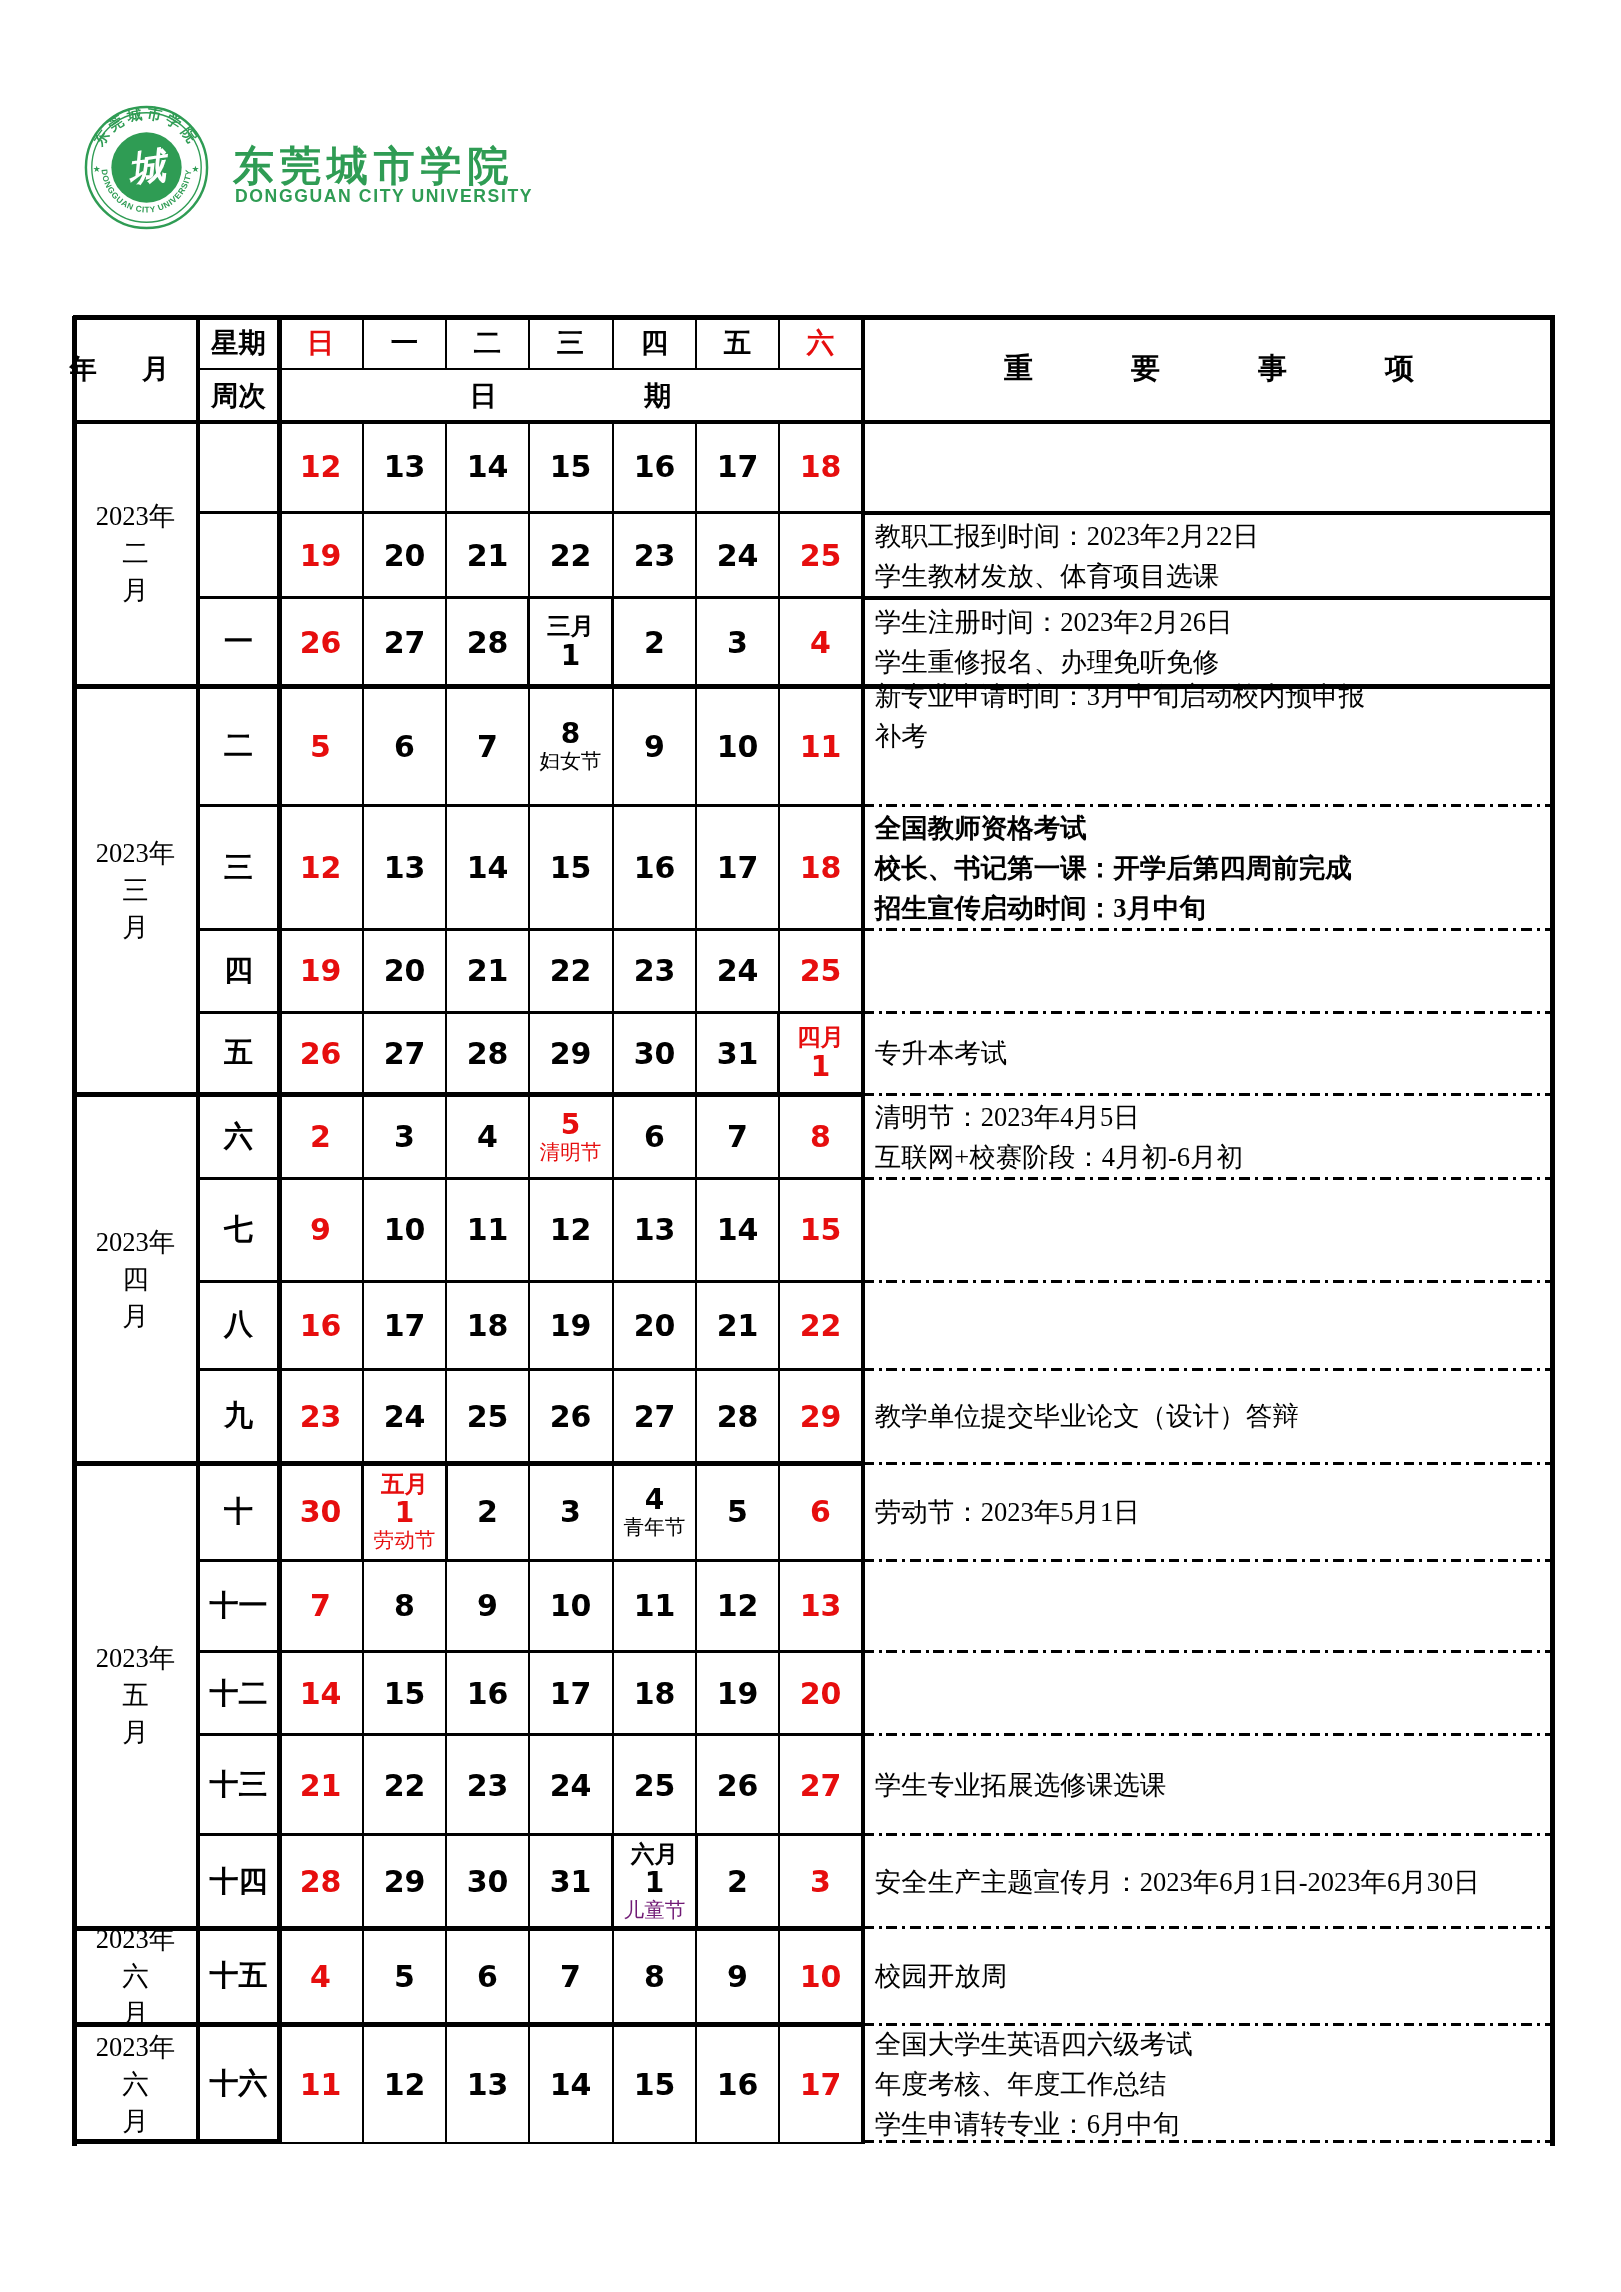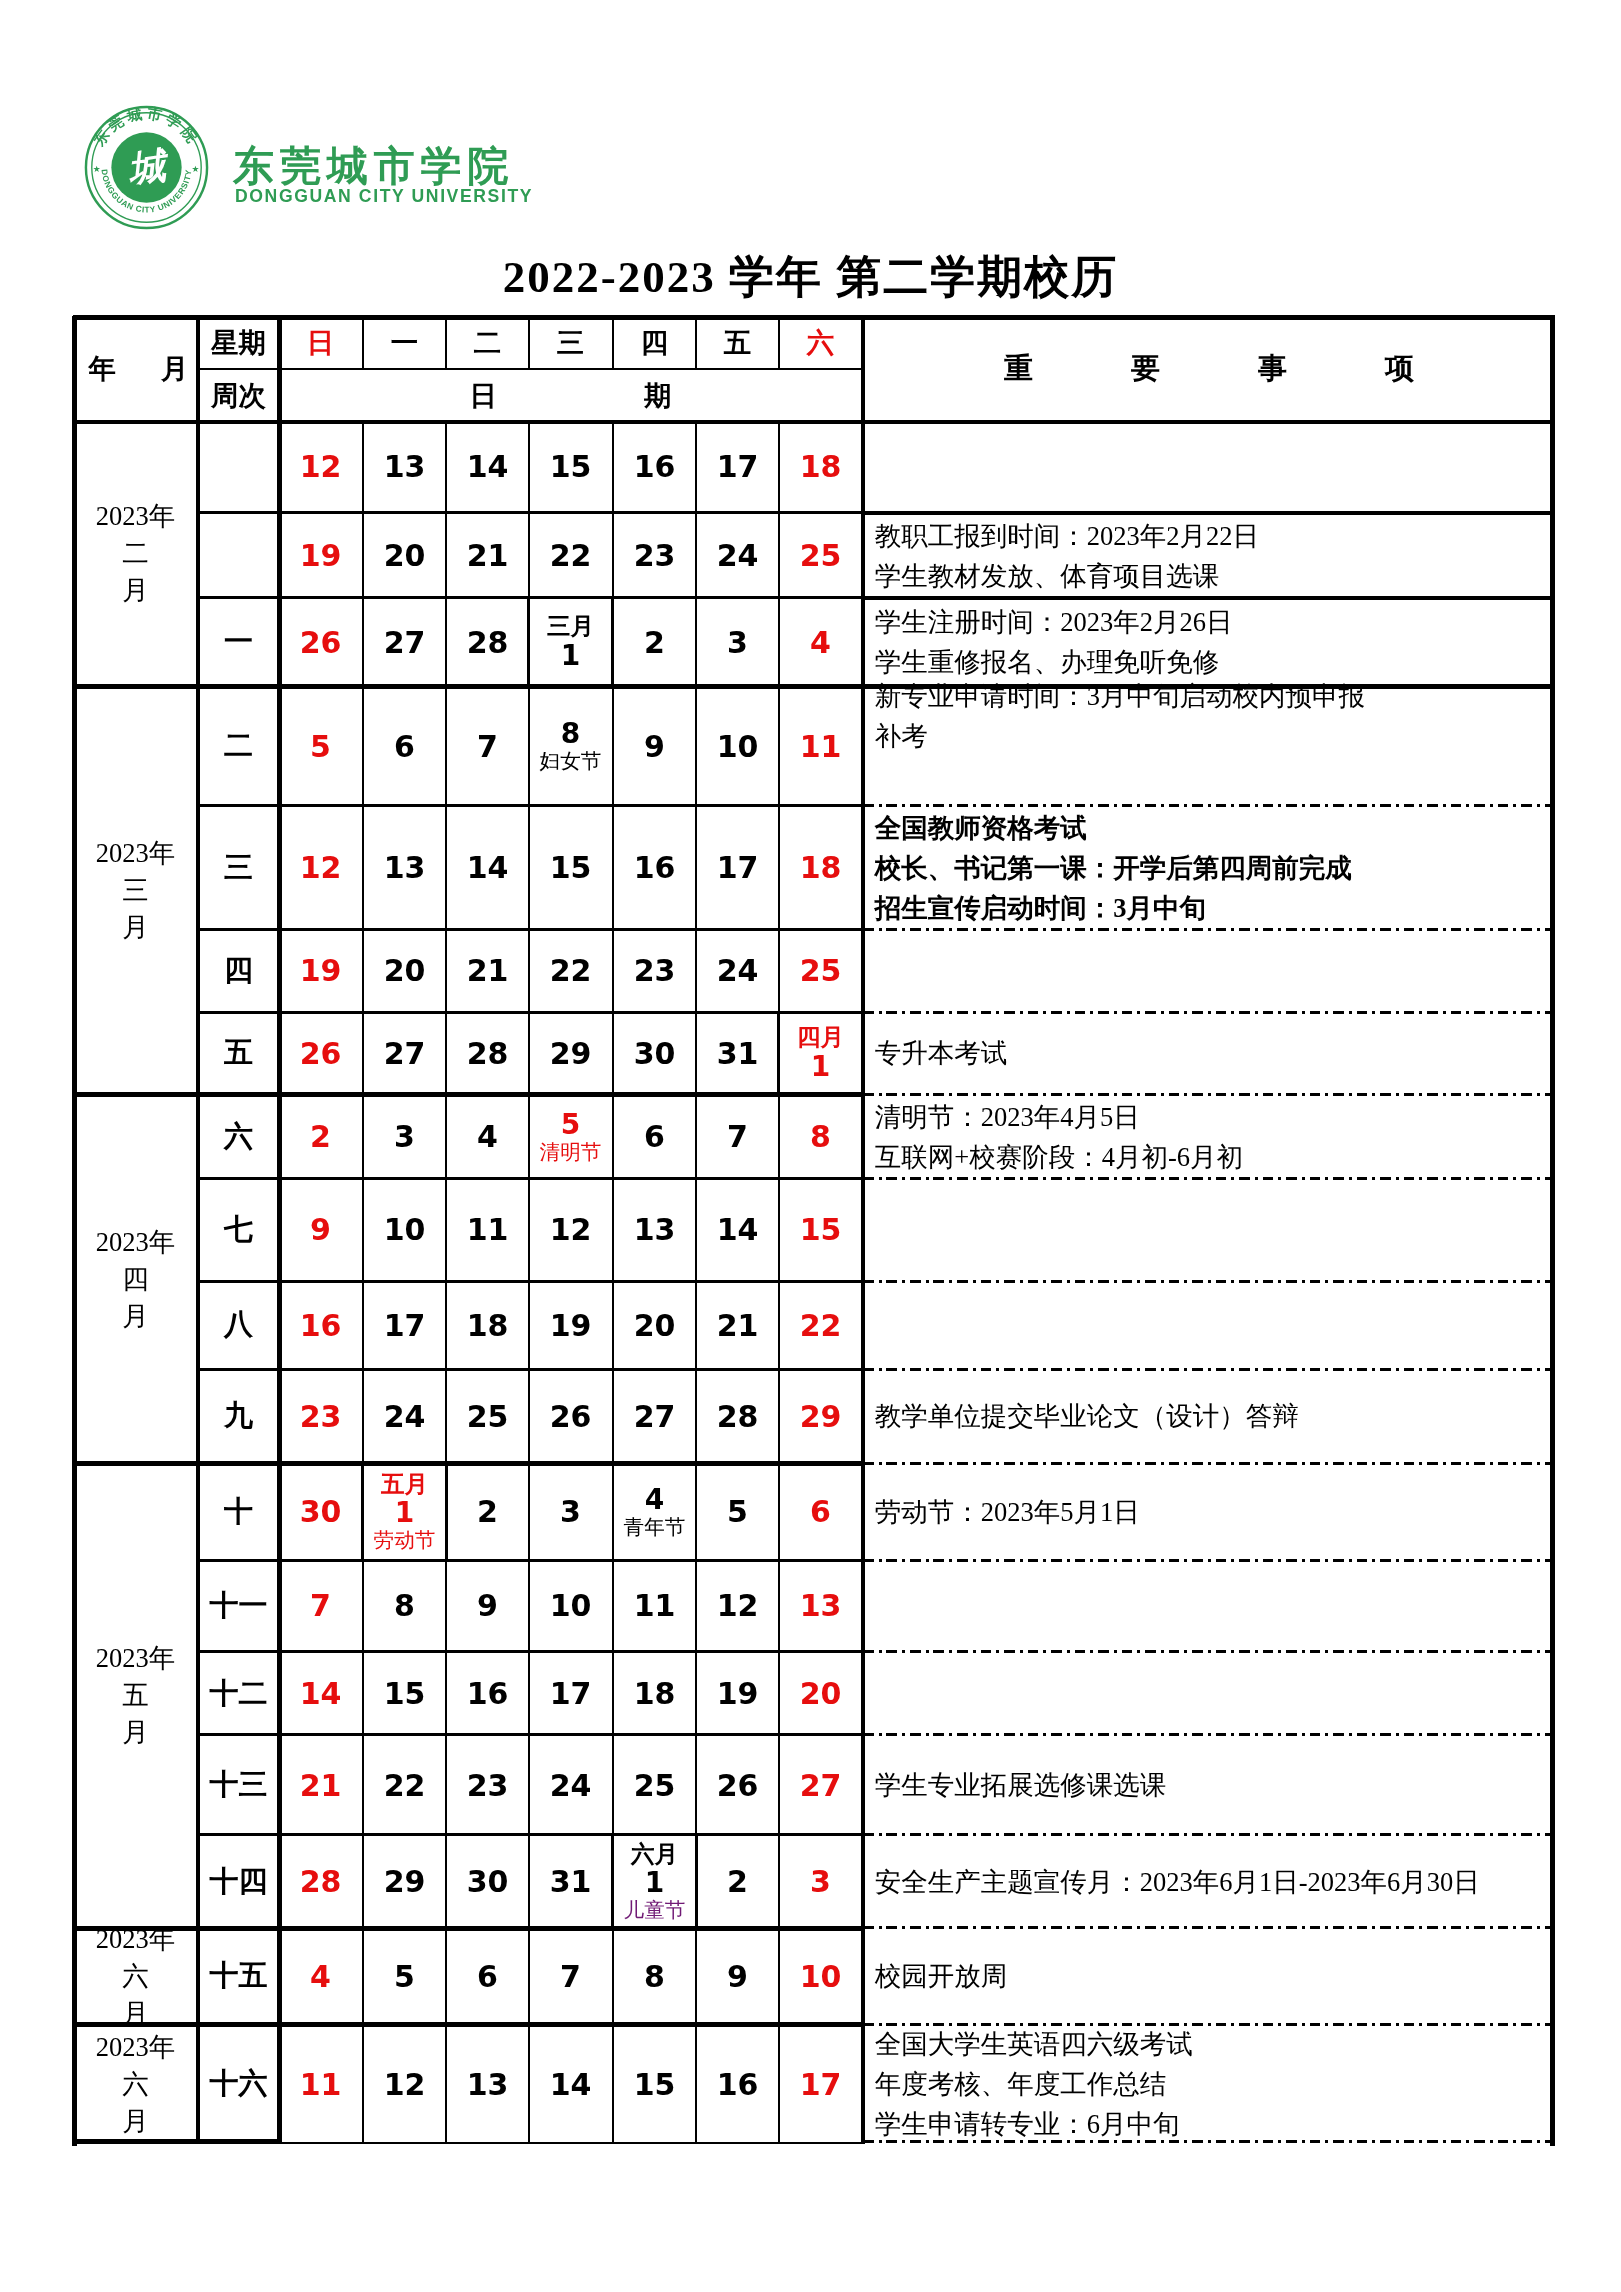--- a/index.html
+++ b/index.html
@@ -88,21 +88,20 @@
       <textPath href="#arcBot" startOffset="50%" text-anchor="middle">DONGGUAN CITY UNIVERSITY</textPath>
     </text>
     <text x="10" y="70" font-size="9" fill="#2f9c54">★</text>
     <text x="111" y="70" font-size="9" fill="#2f9c54">★</text>
     <text x="65" y="78" font-size="38" font-style="italic" font-weight="700" fill="#ffffff" text-anchor="middle" transform="rotate(-8 65 65)" font-family="Liberation Serif, serif">城</text>
   </svg>
 
   <div id="logo-wordmark" style="color: rgb(47, 156, 84);">东莞城市学院</div>
   <div id="logo-wordmark-en" style="color: rgb(47, 156, 84);">DONGGUAN CITY UNIVERSITY</div>
 
-  <div id="page-title">2022-2023 学年 第二学期校历</div>
 
   <div id="calendar-table">
       <div class="line" style="left: 72px; top: 316px; width: 4.9px; height: 1830px;"></div>
       <div class="line" style="left: 1550px; top: 316px; width: 4.9px; height: 1830px;"></div>
       <div class="line" style="left: 73px; top: 315px; width: 1482px; height: 4.9px;"></div>
       <div class="line" style="left: 73px; top: 2139px; width: 207px; height: 4.9px;"></div>
       <div class="line" style="left: 279px; top: 2142px; width: 583px; height: 2px;"></div>
       <div class="dashline" style="left: 863px; top: 2140px; width: 692px;"></div>
       <div class="line" style="left: 196px; top: 316px; width: 3.9px; height: 1828px;"></div>
       <div class="line" style="left: 277px; top: 316px; width: 4.9px; height: 1828px;"></div>
@@ -148,21 +147,21 @@
       <div class="line" style="left: 198px; top: 1650px; width: 665px; height: 2.9px;"></div>
       <div class="dashline" style="left: 863px; top: 1650px; width: 692px;"></div>
       <div class="line" style="left: 198px; top: 1733px; width: 665px; height: 2.9px;"></div>
       <div class="dashline" style="left: 863px; top: 1733px; width: 692px;"></div>
       <div class="line" style="left: 198px; top: 1833px; width: 665px; height: 2.9px;"></div>
       <div class="dashline" style="left: 863px; top: 1833px; width: 692px;"></div>
       <div class="line" style="left: 73px; top: 1926px; width: 790px; height: 4.9px;"></div>
       <div class="dashline" style="left: 863px; top: 1926px; width: 692px;"></div>
       <div class="line" style="left: 73px; top: 2022px; width: 790px; height: 4.9px;"></div>
       <div class="dashline" style="left: 863px; top: 2023px; width: 692px;"></div>
-      <div class="cell headtxt" style="left: 76px; top: 316px; width: 125px; height: 106px; align-items: center;">
+      <div class="cell headtxt" style="left: 57px; top: 316px; width: 125px; height: 106px; align-items: center;">
         <span style="letter-spacing:45px;margin-right:-45px">年月</span>
       </div>
       <div class="cell headtxt" style="left: 198px; top: 316px; width: 81px; height: 53px;">星期</div>
       <div class="cell headtxt" style="left: 198px; top: 369px; width: 81px; height: 53px;">周次</div>
       <div class="cell headtxt" style="left: 279px; top: 316px; width: 83px; height: 53px; color: rgb(230, 14, 14);">日</div>
       <div class="cell headtxt" style="left: 363px; top: 316px; width: 83px; height: 53px;">一</div>
       <div class="cell headtxt" style="left: 446px; top: 316px; width: 83px; height: 53px;">二</div>
       <div class="cell headtxt" style="left: 529px; top: 316px; width: 83px; height: 53px;">三</div>
       <div class="cell headtxt" style="left: 613px; top: 316px; width: 83px; height: 53px;">四</div>
       <div class="cell headtxt" style="left: 696px; top: 316px; width: 83px; height: 53px;">五</div>

